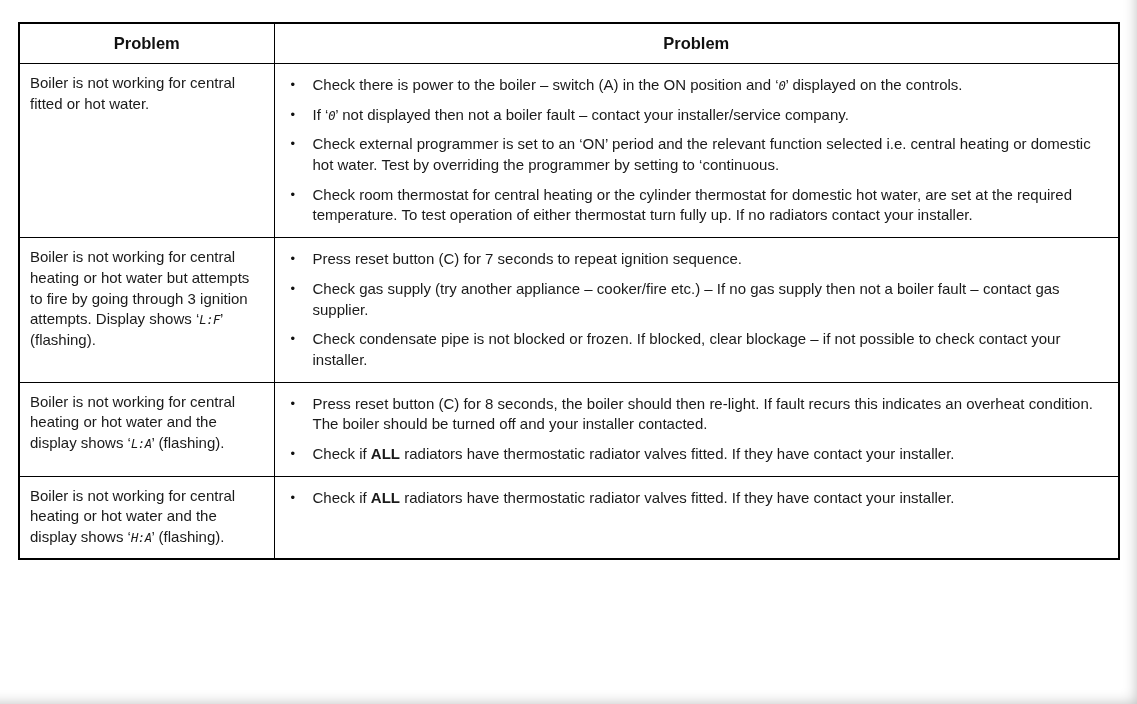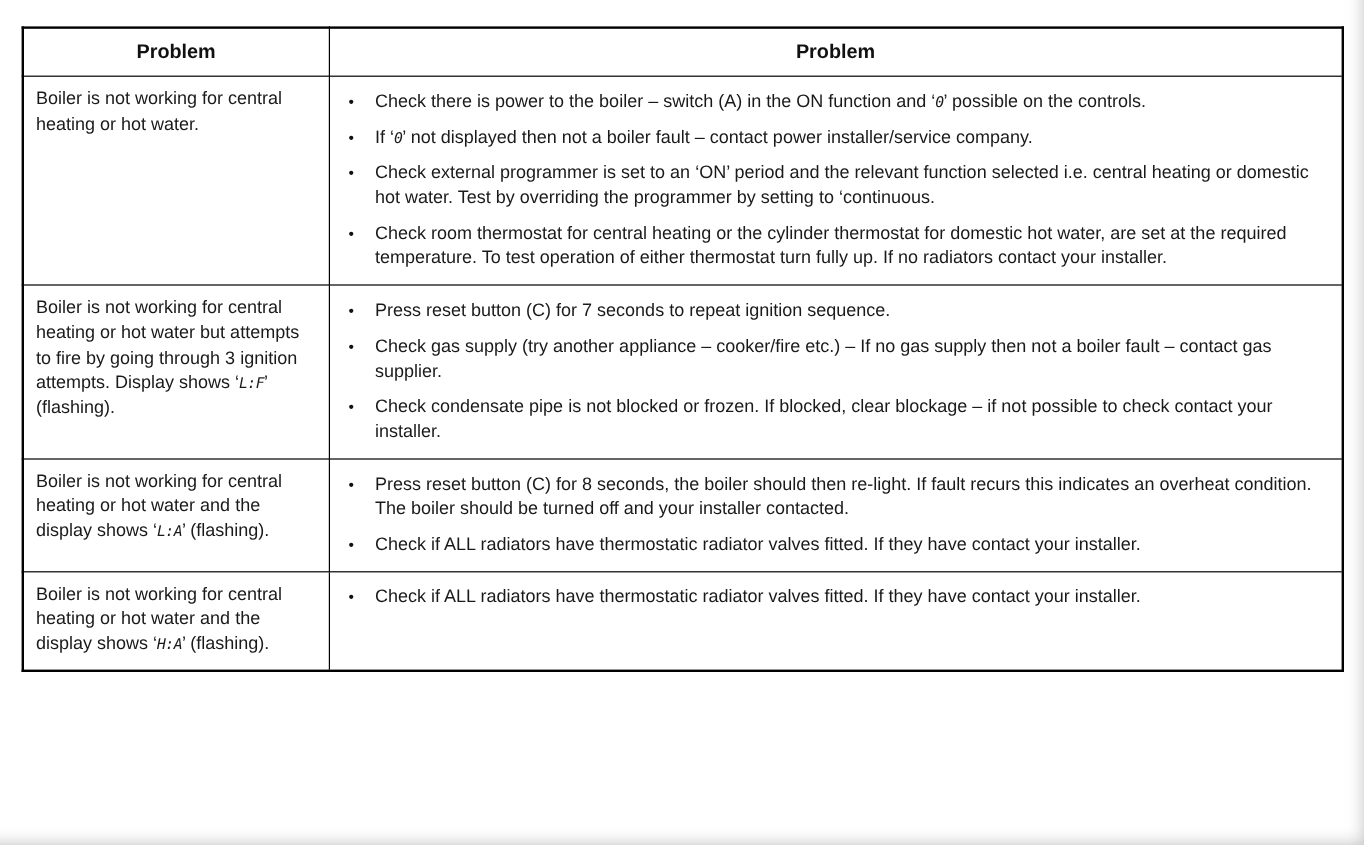--- a/index.html
+++ b/index.html
@@ -67,21 +67,21 @@
   .bullet-marker {
     flex: 0 0 24px;
     font-size: 13px;
     line-height: 1.55;
     padding-left: 2px;
     color: #111;
   }
 
   .bullet-text { flex: 1 1 auto; }
 
-  .seg-bold { font-weight: normal; }
+  .seg-bold { font-weight: bold; }
 
   .seg-display {
     font-family: "DejaVu Sans Mono", monospace;
     font-style: italic;
     font-size: 0.82em;
     letter-spacing: -0.5px;
   }
 </style>
 </head>
 <body>
@@ -89,29 +89,29 @@
 <div class="sheet">
   <table class="trouble-table">
     <thead>
       <tr>
         <th class="col-problem">Problem</th>
         <th class="col-solution">Problem</th>
       </tr>
     </thead>
     <tbody>
         <tr>
-          <td class="problem-cell"><span class="seg">Boiler is not working for central heating or hot water.</span></td>
+          <td class="problem-cell"><span class="seg">Boiler is not working for central fitted or hot water.</span></td>
           <td class="solution-cell">
             <div class="bullet-item">
               <span class="bullet-marker">•</span>
-              <span class="bullet-text"><span class="seg">Check there is power to the boiler – switch (A) in the ON function and ‘</span><span class="seg seg-display">0</span><span class="seg">’ possible on the controls.</span></span>
+              <span class="bullet-text"><span class="seg">Check there is power to the boiler – switch (A) in the ON position and ‘</span><span class="seg seg-display">0</span><span class="seg">’ displayed on the controls.</span></span>
             </div>
             <div class="bullet-item">
               <span class="bullet-marker">•</span>
-              <span class="bullet-text"><span class="seg">If ‘</span><span class="seg seg-display">0</span><span class="seg">’ not displayed then not a boiler fault – contact power installer/service company.</span></span>
+              <span class="bullet-text"><span class="seg">If ‘</span><span class="seg seg-display">0</span><span class="seg">’ not displayed then not a boiler fault – contact your installer/service company.</span></span>
             </div>
             <div class="bullet-item">
               <span class="bullet-marker">•</span>
               <span class="bullet-text"><span class="seg">Check external programmer is set to an ‘ON’ period and the relevant function selected i.e. central heating or domestic hot water. Test by overriding the programmer by setting to ‘continuous.</span></span>
             </div>
             <div class="bullet-item">
               <span class="bullet-marker">•</span>
               <span class="bullet-text"><span class="seg">Check room thermostat for central heating or the cylinder thermostat for domestic hot water, are set at the required temperature. To test operation of either thermostat turn fully up. If no radiators contact your installer.</span></span>
             </div>
           </td>

